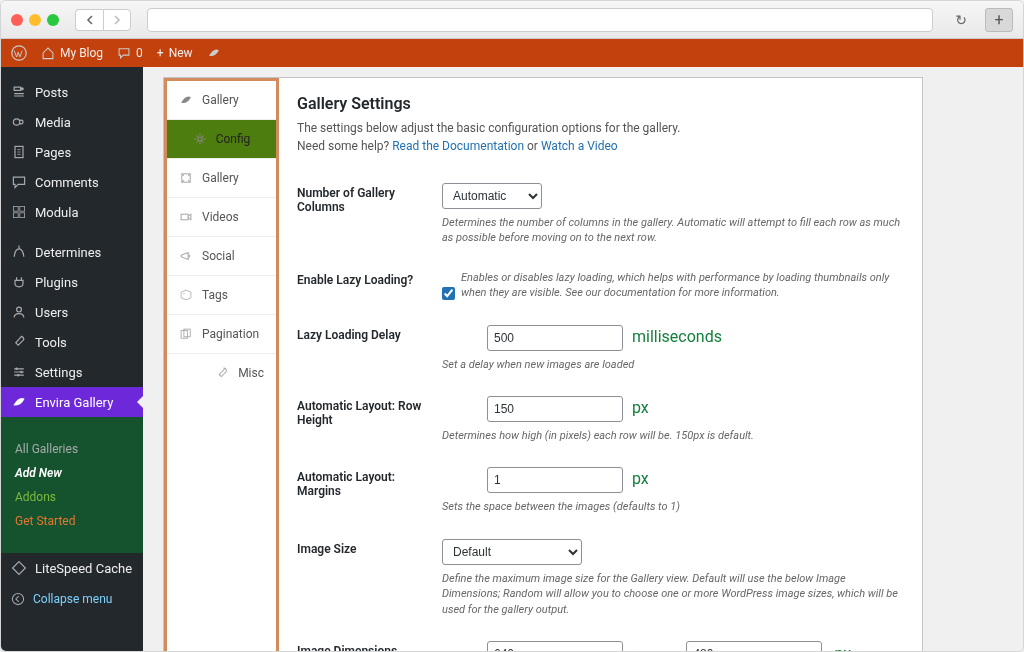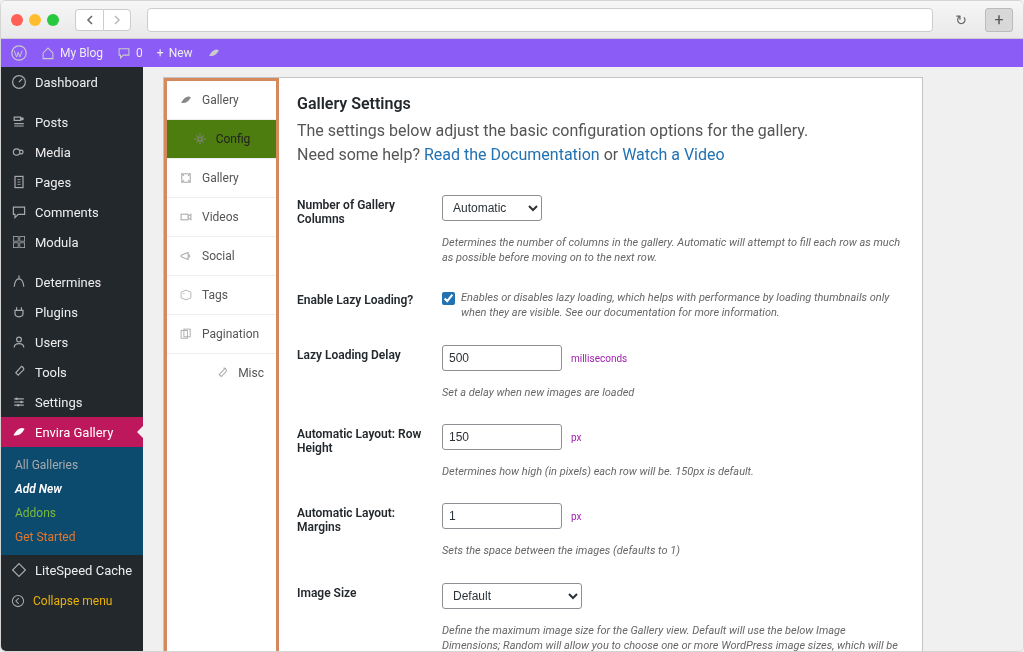--- a/index.html
+++ b/index.html
@@ -11,54 +11,54 @@
   .dot-yellow { background: #ffbd2e; }
   .dot-green { background: #28c940; }
   .nav-btns { display:flex; gap:0; margin-left:10px;}
   .nav-btn { width:28px; height:22px; border:1px solid #ccc; background:#fff; display:flex; align-items:center; justify-content:center; font-size:12px; color:#666; border-radius:4px; }
   .nav-btn:first-child { border-top-right-radius:0; border-bottom-right-radius:0; border-right:none;}
   .nav-btn:last-child { border-top-left-radius:0; border-bottom-left-radius:0;}
   .urlbar { flex:1; height:24px; background:#fff; border:1px solid #ccc; border-radius:4px; margin:0 10px; }
   .reload-ic { width:24px; height:22px; display:flex; align-items:center; justify-content:center; color:#666; font-size:14px;}
   .new-tab { width:28px; height:24px; background:#d8d8d8; border:1px solid #bbb; display:flex; align-items:center; justify-content:center; color:#555; font-size:16px; border-radius:3px; margin-left:6px;}
   .app { flex:1; display:flex; flex-direction:column; overflow:hidden; }
-  .wp-adminbar { height:28px; background:#8b5cf6; color:#ccc; display:flex; align-items:center; padding:0 10px; gap:14px; font-size:12px;}
+  .wp-adminbar { height:28px; background:#c2410c; color:#ccc; display:flex; align-items:center; padding:0 10px; gap:14px; font-size:12px;}
   .wp-adminbar .ab-item { display:flex; align-items:center; gap:5px; cursor:pointer; color:#eee;}
   .wp-body { flex:1; display:flex; overflow:hidden;}
   .wp-sidebar { width:142px; background:#23282d; color:#eee; font-size:13px; overflow-y:auto; }
   .wp-sidebar .menu-item { display:flex; align-items:center; gap:8px; padding:7px 10px; cursor:pointer; color:#eee; }
   .wp-sidebar .menu-sep { height:10px; }
-  .wp-sidebar .menu-item.active { background:#be185d; color:#fff; position:relative; }
+  .wp-sidebar .menu-item.active { background:#6d28d9; color:#fff; position:relative; }
   .wp-sidebar .menu-item.active::after { content:""; position:absolute; right:-0px; top:50%; transform:translateY(-50%); border:6px solid transparent; border-right-color:#f0f0f1; }
-  .wp-sidebar .submenu { background:#0c4a6e; padding:6px 0; }
+  .wp-sidebar .submenu { background:#14532d; padding:20px 0; }
   .wp-sidebar .submenu .sub-item { padding:5px 14px; font-size:12px; cursor:pointer; color:#a7aaad;}
   .wp-sidebar .submenu .sub-item.current { color:#fff; font-weight:600;font-style:italic;}
   .wp-sidebar .submenu .sub-item.addons { color:#7cba3d;}
   .wp-sidebar .submenu .sub-item.getstarted { color:#e27730;}
-  .wp-sidebar .collapse { padding:9px 10px; display:flex; gap:8px; align-items:center; color:#eab308; font-size:12px; cursor:pointer;}
+  .wp-sidebar .collapse { padding:9px 10px; display:flex; gap:8px; align-items:center; color:#7dd3fc; font-size:12px; cursor:pointer;}
   .wp-content { flex:1; background:#f0f0f1; overflow-y:auto; padding:10px 20px 20px 20px;}
   .wp-content-inner { background:#fff; border:1px solid #c3c4c7; display:flex; max-width:760px;}
   .envira-tabs { width:115px; border-right:1px solid #e2e4e7; border:3px solid #d58a5e; border-right-width:3px;}
   .envira-tab { display:flex; align-items:center; gap:9px; padding:12px 12px; font-size:12px; color:#555; border-bottom:1px solid #eee; cursor:pointer;}
   .envira-tab:last-child { border-bottom:none;justify-content:flex-end;}
   .envira-tab.active { background:#4d7c0f; color:#222;justify-content:center; }
   .envira-tab .tab-ic { width:14px; height:14px; color:#888; display:flex; align-items:center; justify-content:center; }
   .envira-panel { flex:1; padding:16px 20px 30px 18px; font-size:12px;}
   .panel-title { font-size:16px; font-weight:600; margin-bottom:6px; color:#23282d;}
-  .panel-desc { font-size:16px; color:#555; line-height:1.5; margin-bottom:16px;}
+  .panel-desc { font-size:12px; color:#555; line-height:1.5; margin-bottom:16px;}
   .panel-desc a { color:#2271b1; text-decoration:none;}
   .field-row { display:flex; align-items:flex-start; padding:12px 0; }
   .field-label { width:145px; font-weight:600; font-size:12px; color:#23282d; padding-top:3px;}
   .field-control { flex:1; }
-  .field-help { font-size:11px; font-style:italic; color:#666; margin-top:14px; line-height:1.4;}
+  .field-help { font-size:11px; font-style:italic; color:#666; margin-top:6px; line-height:1.4;}
   select.control, input.control { border:1px solid #8c8f94; border-radius:3px; padding:3px 6px; font-size:12px; background:#fff; color:#2c3338; height:26px;}
   select.control { width:100px; }
-  input.control.num { width:120px;}
-  .inline-txt { font-size:10px; color:#a21caf; margin-left:6px; }
-  .checkbox-wrap { display:flex; align-items:flex-start; gap:6px;}
+  input.control.num { width:136px;margin-left:45px;}
+  .inline-txt { font-size:16px; color:#15803d; margin-left:6px; }
+  .checkbox-wrap { display:flex; align-items:flex-end; gap:6px;}
   input[type=checkbox] { width:15px; height:15px; accent-color:#2271b1; margin-top:1px;}
   .dims { display:flex; align-items:center; gap:6px;}
   .dims input { width:130px;}
   svg { flex-shrink:0; }
 </style>
 </head>
 <body>
 
 <div class="browser-chrome">
   <div class="chrome-top">
@@ -108,27 +108,20 @@
       </div>
       <div class="ab-item">
         <svg width="14" height="14" viewBox="0 0 20 20">
             <path d="M3 14 Q10 2 17 6 Q12 16 3 14 Z" fill="#ccc"></path>
           </svg>
       </div>
     </div>
 
     <div class="wp-body">
       <div class="wp-sidebar">
-        <div class="menu-item">
-          <svg width="16" height="16" viewBox="0 0 20 20">
-              <circle cx="10" cy="10" r="8" fill="none" stroke="#a7aaad" stroke-width="1.5"></circle>
-              <path d="M10 10 L14 6" stroke="#a7aaad" stroke-width="1.5"></path>
-            </svg>
-          <span>Dashboard</span>
-        </div>
         <div class="menu-sep"></div>
         <div class="menu-item">
           <svg width="16" height="16" viewBox="0 0 20 20">
               <path d="M4 4 L12 4 L12 8 L4 8 Z M4 12 H16 M4 15 H16" stroke="#a7aaad" stroke-width="1.5" fill="none"></path>
               <circle cx="14" cy="6" r="2" fill="#a7aaad"></circle>
             </svg>
           <span>Posts</span>
         </div>
         <div class="menu-item">
           <svg width="16" height="16" viewBox="0 0 20 20">

